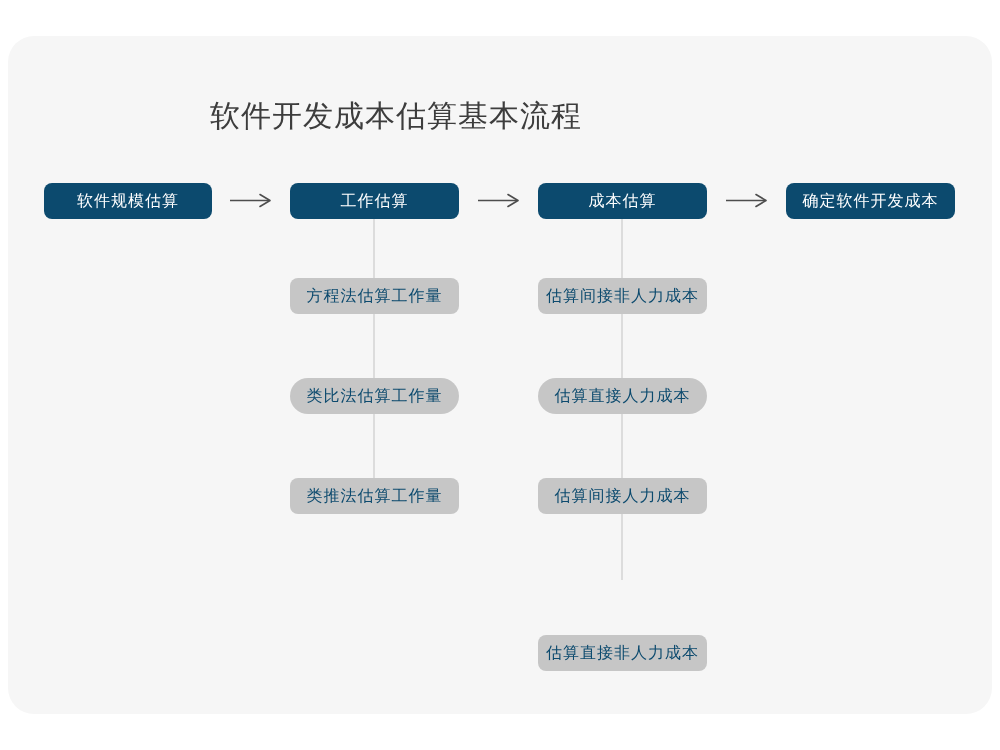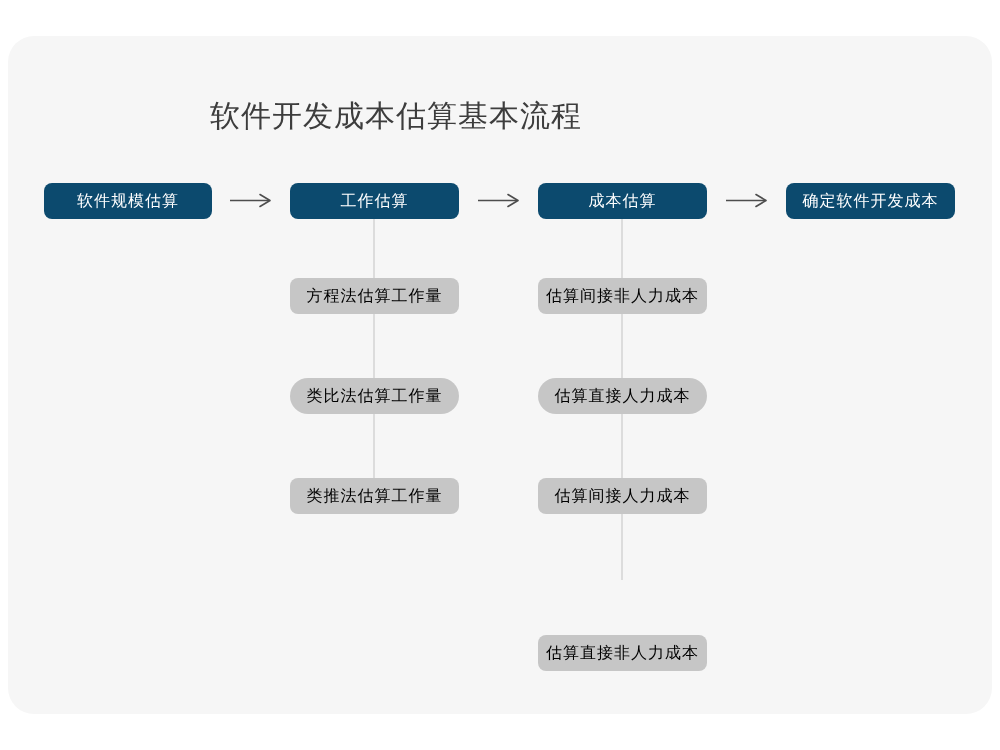--- a/index.html
+++ b/index.html
@@ -41,21 +41,21 @@
     border-radius: 8px;
     letter-spacing: 1px;
     z-index: 2;
   }
   .node.purple {
     background: #0c4a6e;
     color: #ffffff;
   }
   .node.gray {
     background: #c6c6c6;
-    color: #000000;
+    color: #0c4a6e;
     text-align: center;
   }
   .stage-node { top: 183px; width: 169px; }
   .n1 { left: 44px;  width: 168px; }
   .n2 { left: 290px; }
   .n3 { left: 538px; }
   .n4 { left: 786px; }
 
   .arrow {
     position: absolute;

